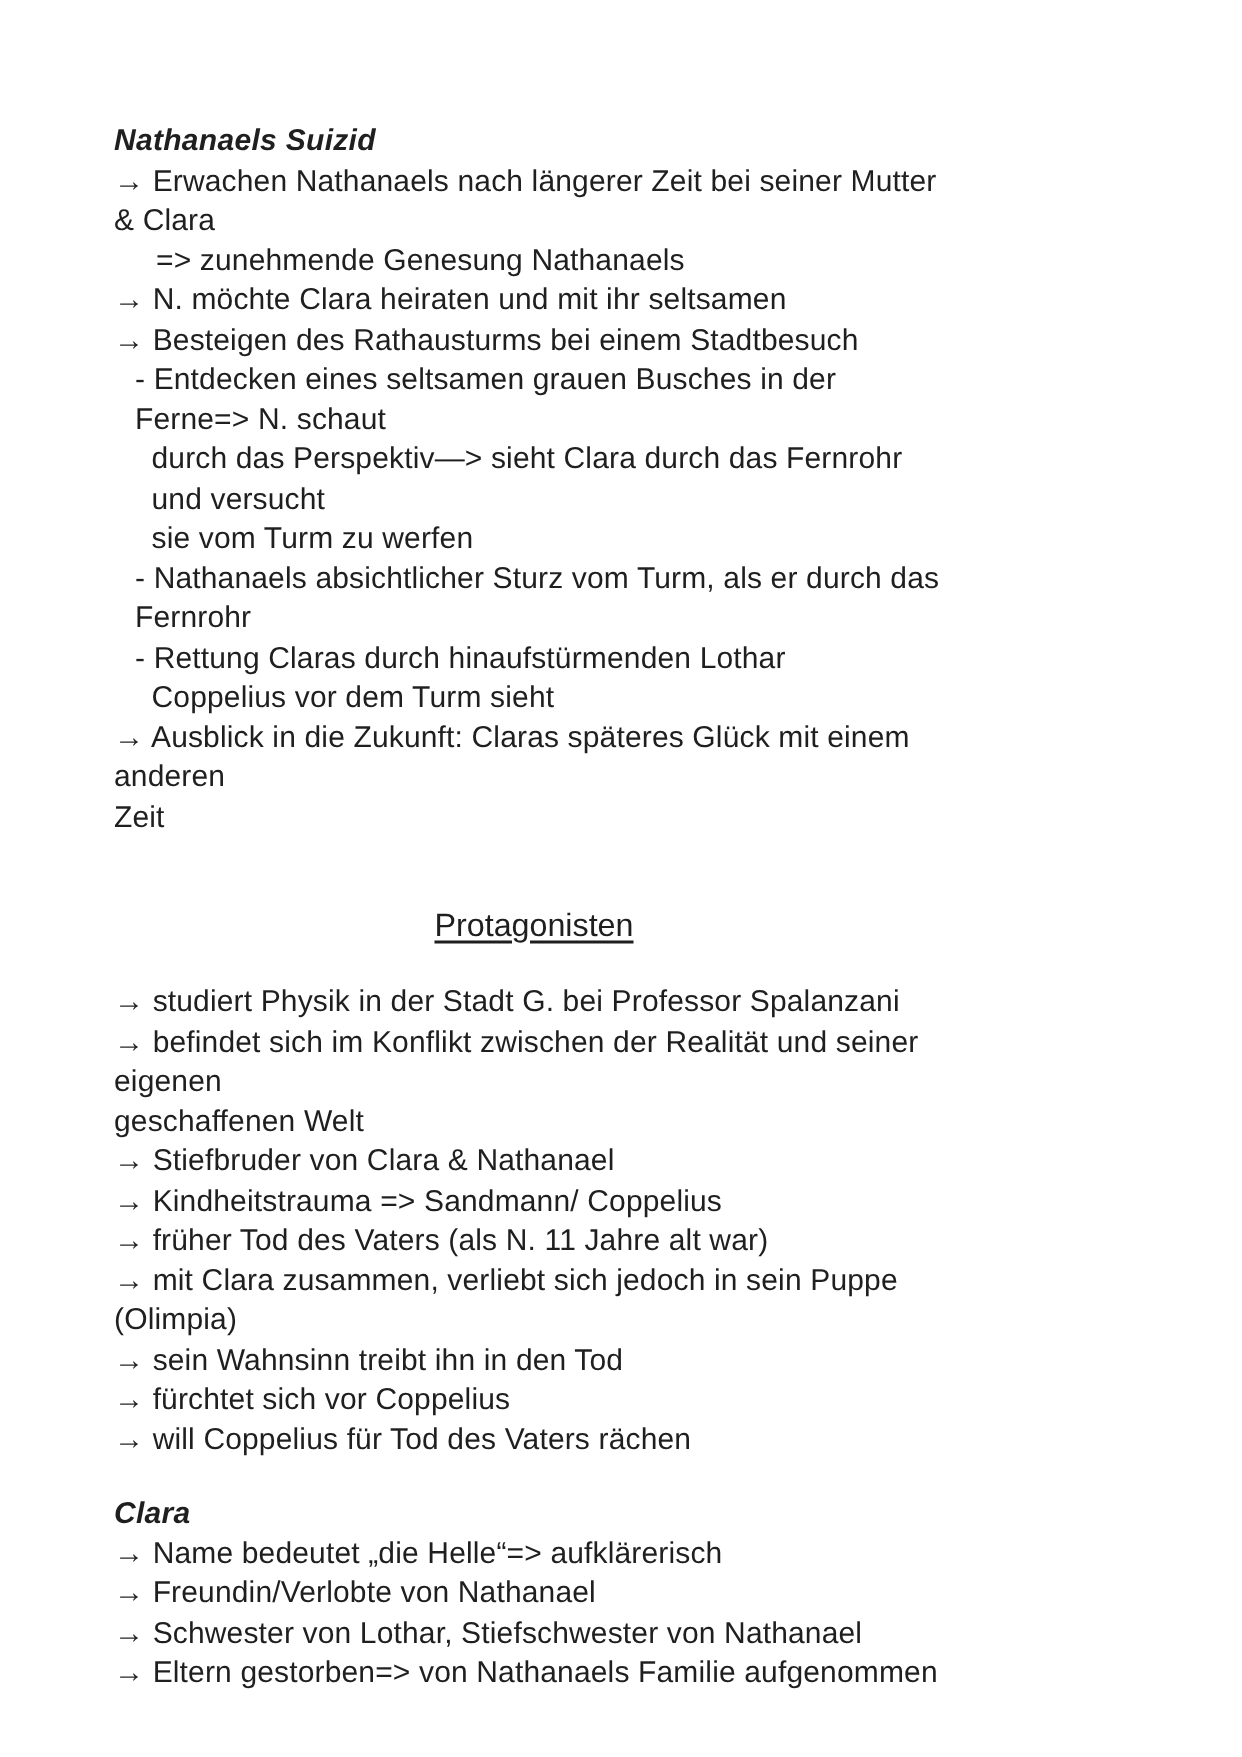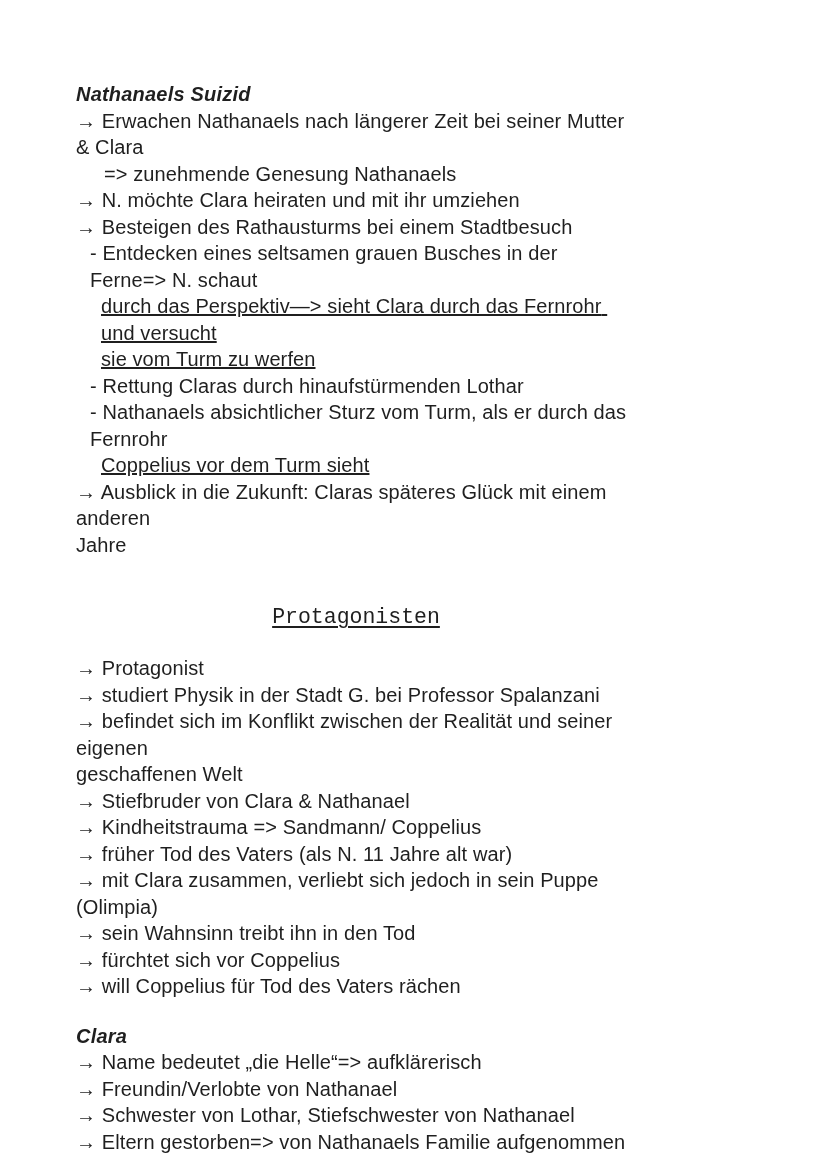--- a/index.html
+++ b/index.html
@@ -33,68 +33,66 @@
   .note-heading {
     font-weight: 700;
     font-style: italic;
     letter-spacing: 0.2px;
   }
   .center-underline {
     text-align: center;
     font-size: 21.5px;
     line-height: 27px;
     font-weight: 400;
-    font-family: Liberation Mono, monospace;
   }
   .center-underline .underline {
     text-decoration: underline;
     text-underline-offset: 3px;
     text-decoration-thickness: 1.5px;
   }
 
   .line {
     font-size: 20px;
     line-height: 26.5px;
     white-space: pre-wrap;
     letter-spacing: 0.1px;
   }
   .indent-0 { padding-left: 0; }
   .indent-1 { padding-left: 14px; }
-  .indent-2 { padding-left: 25px; text-decoration: underline; }
+  .indent-2 { padding-left: 25px; }
   .indent-3 { padding-left: 28px; }
 
   [data-name="section-protagonisten"] { margin-top: 46px; }
   [data-name="section-nathanael"]     { margin-top: 24px; }
   [data-name="section-clara"]         { margin-top: 23px; }
 </style>
 </head>
 <body>
 
 <div class="page" data-name="document-page">
   <main data-name="document-body">
       <section class="doc-section" data-name="section-nathanaels-suizid">
         <div class="heading note-heading" data-name="section-heading-nathanaels-suizid">Nathanaels Suizid</div>
         <div class="line indent-0" data-name="text-line">→ Erwachen Nathanaels nach längerer Zeit bei seiner Mutter &amp; Clara</div>
         <div class="line indent-3" data-name="text-line">=&gt; zunehmende Genesung Nathanaels</div>
-        <div class="line indent-0" data-name="text-line">→ N. möchte Clara heiraten und mit ihr umziehen</div>
+        <div class="line indent-0" data-name="text-line">→ N. möchte Clara heiraten und mit ihr seltsamen</div>
         <div class="line indent-0" data-name="text-line">→ Besteigen des Rathausturms bei einem Stadtbesuch</div>
         <div class="line indent-1" data-name="text-line">- Entdecken eines seltsamen grauen Busches in der Ferne=&gt; N. schaut</div>
         <div class="line indent-2" data-name="text-line">durch das Perspektiv—&gt; sieht Clara durch das Fernrohr und versucht</div>
         <div class="line indent-2" data-name="text-line">sie vom Turm zu werfen</div>
+        <div class="line indent-1" data-name="text-line">- Nathanaels absichtlicher Sturz vom Turm, als er durch das Fernrohr</div>
         <div class="line indent-1" data-name="text-line">- Rettung Claras durch hinaufstürmenden Lothar</div>
-        <div class="line indent-1" data-name="text-line">- Nathanaels absichtlicher Sturz vom Turm, als er durch das Fernrohr</div>
         <div class="line indent-2" data-name="text-line">Coppelius vor dem Turm sieht</div>
         <div class="line indent-0" data-name="text-line">→ Ausblick in die Zukunft: Claras späteres Glück mit einem anderen</div>
-        <div class="line indent-0" data-name="text-line">Jahre</div>
+        <div class="line indent-0" data-name="text-line">Zeit</div>
       </section>
       <section class="doc-section" data-name="section-protagonisten">
         <div class="heading center-underline" data-name="section-heading-protagonisten"><span class="underline" data-name="underlined-heading-text">Protagonisten</span></div>
       </section>
       <section class="doc-section" data-name="section-nathanael">
-        <div class="line indent-0" data-name="text-line">→ Protagonist</div>
         <div class="line indent-0" data-name="text-line">→ studiert Physik in der Stadt G. bei Professor Spalanzani</div>
         <div class="line indent-0" data-name="text-line">→ befindet sich im Konflikt zwischen der Realität und seiner eigenen</div>
         <div class="line indent-0" data-name="text-line">geschaffenen Welt</div>
         <div class="line indent-0" data-name="text-line">→ Stiefbruder von Clara &amp; Nathanael</div>
         <div class="line indent-0" data-name="text-line">→ Kindheitstrauma =&gt; Sandmann/ Coppelius</div>
         <div class="line indent-0" data-name="text-line">→ früher Tod des Vaters (als N. 11 Jahre alt war)</div>
         <div class="line indent-0" data-name="text-line">→ mit Clara zusammen, verliebt sich jedoch in sein Puppe (Olimpia)</div>
         <div class="line indent-0" data-name="text-line">→ sein Wahnsinn treibt ihn in den Tod</div>
         <div class="line indent-0" data-name="text-line">→ fürchtet sich vor Coppelius</div>
         <div class="line indent-0" data-name="text-line">→ will Coppelius für Tod des Vaters rächen</div>

